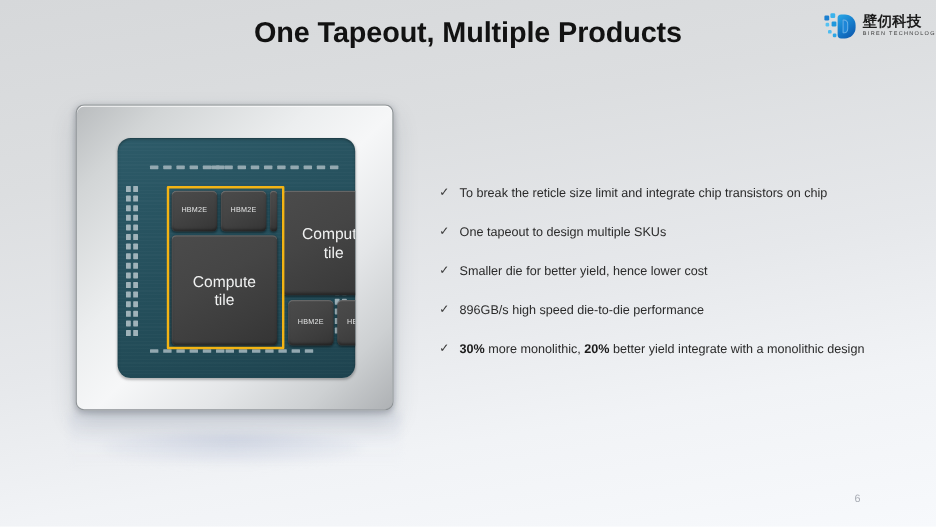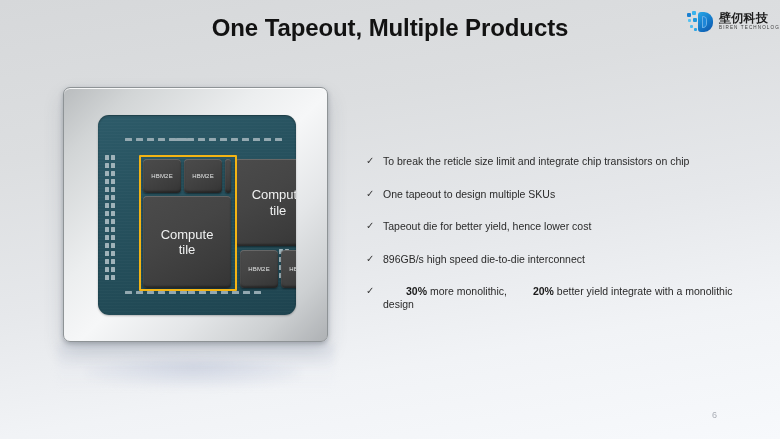--- a/index.html
+++ b/index.html
@@ -260,21 +260,21 @@
     color: #2a2a2a;
     line-height: 1.2;
   }
   .bullet .tick {
     flex: none;
     width: 17px;
     font-size: 10px;
     color: #3a3a3a;
   }
   .bullet .btext { flex: 1; }
-  .bullet .btext b { font-weight: bold; color: #1a1a1a; margin-left: 23px; }
+  .bullet .btext b { font-weight: bold; color: #1a1a1a; }
 
   
   #page-number {
     position: absolute;
     left: 712px;
     top: 410px;
     font-size: 9px;
     color: #a9adb5;
   }
 </style>
@@ -449,25 +449,25 @@
     <div class="bullet">
       <span class="tick">✓</span>
       <span class="btext">To break the reticle size limit and integrate chip transistors on chip</span>
     </div>
     <div class="bullet">
       <span class="tick">✓</span>
       <span class="btext">One tapeout to design multiple SKUs</span>
     </div>
     <div class="bullet">
       <span class="tick">✓</span>
-      <span class="btext">Tapeout die for better yield, hence lower cost</span>
+      <span class="btext">Smaller die for better yield, hence lower cost</span>
     </div>
     <div class="bullet">
       <span class="tick">✓</span>
-      <span class="btext">896GB/s high speed die-to-die interconnect</span>
+      <span class="btext">896GB/s high speed die-to-die performance</span>
     </div>
     <div class="bullet">
       <span class="tick">✓</span>
       <span class="btext" id="bullet-rich"><b>30%</b><span> more monolithic, </span><b>20%</b><span> better yield integrate with a monolithic design</span></span>
     </div>
   </div>
 
   <div id="page-number">6</div>
 
 </div>

